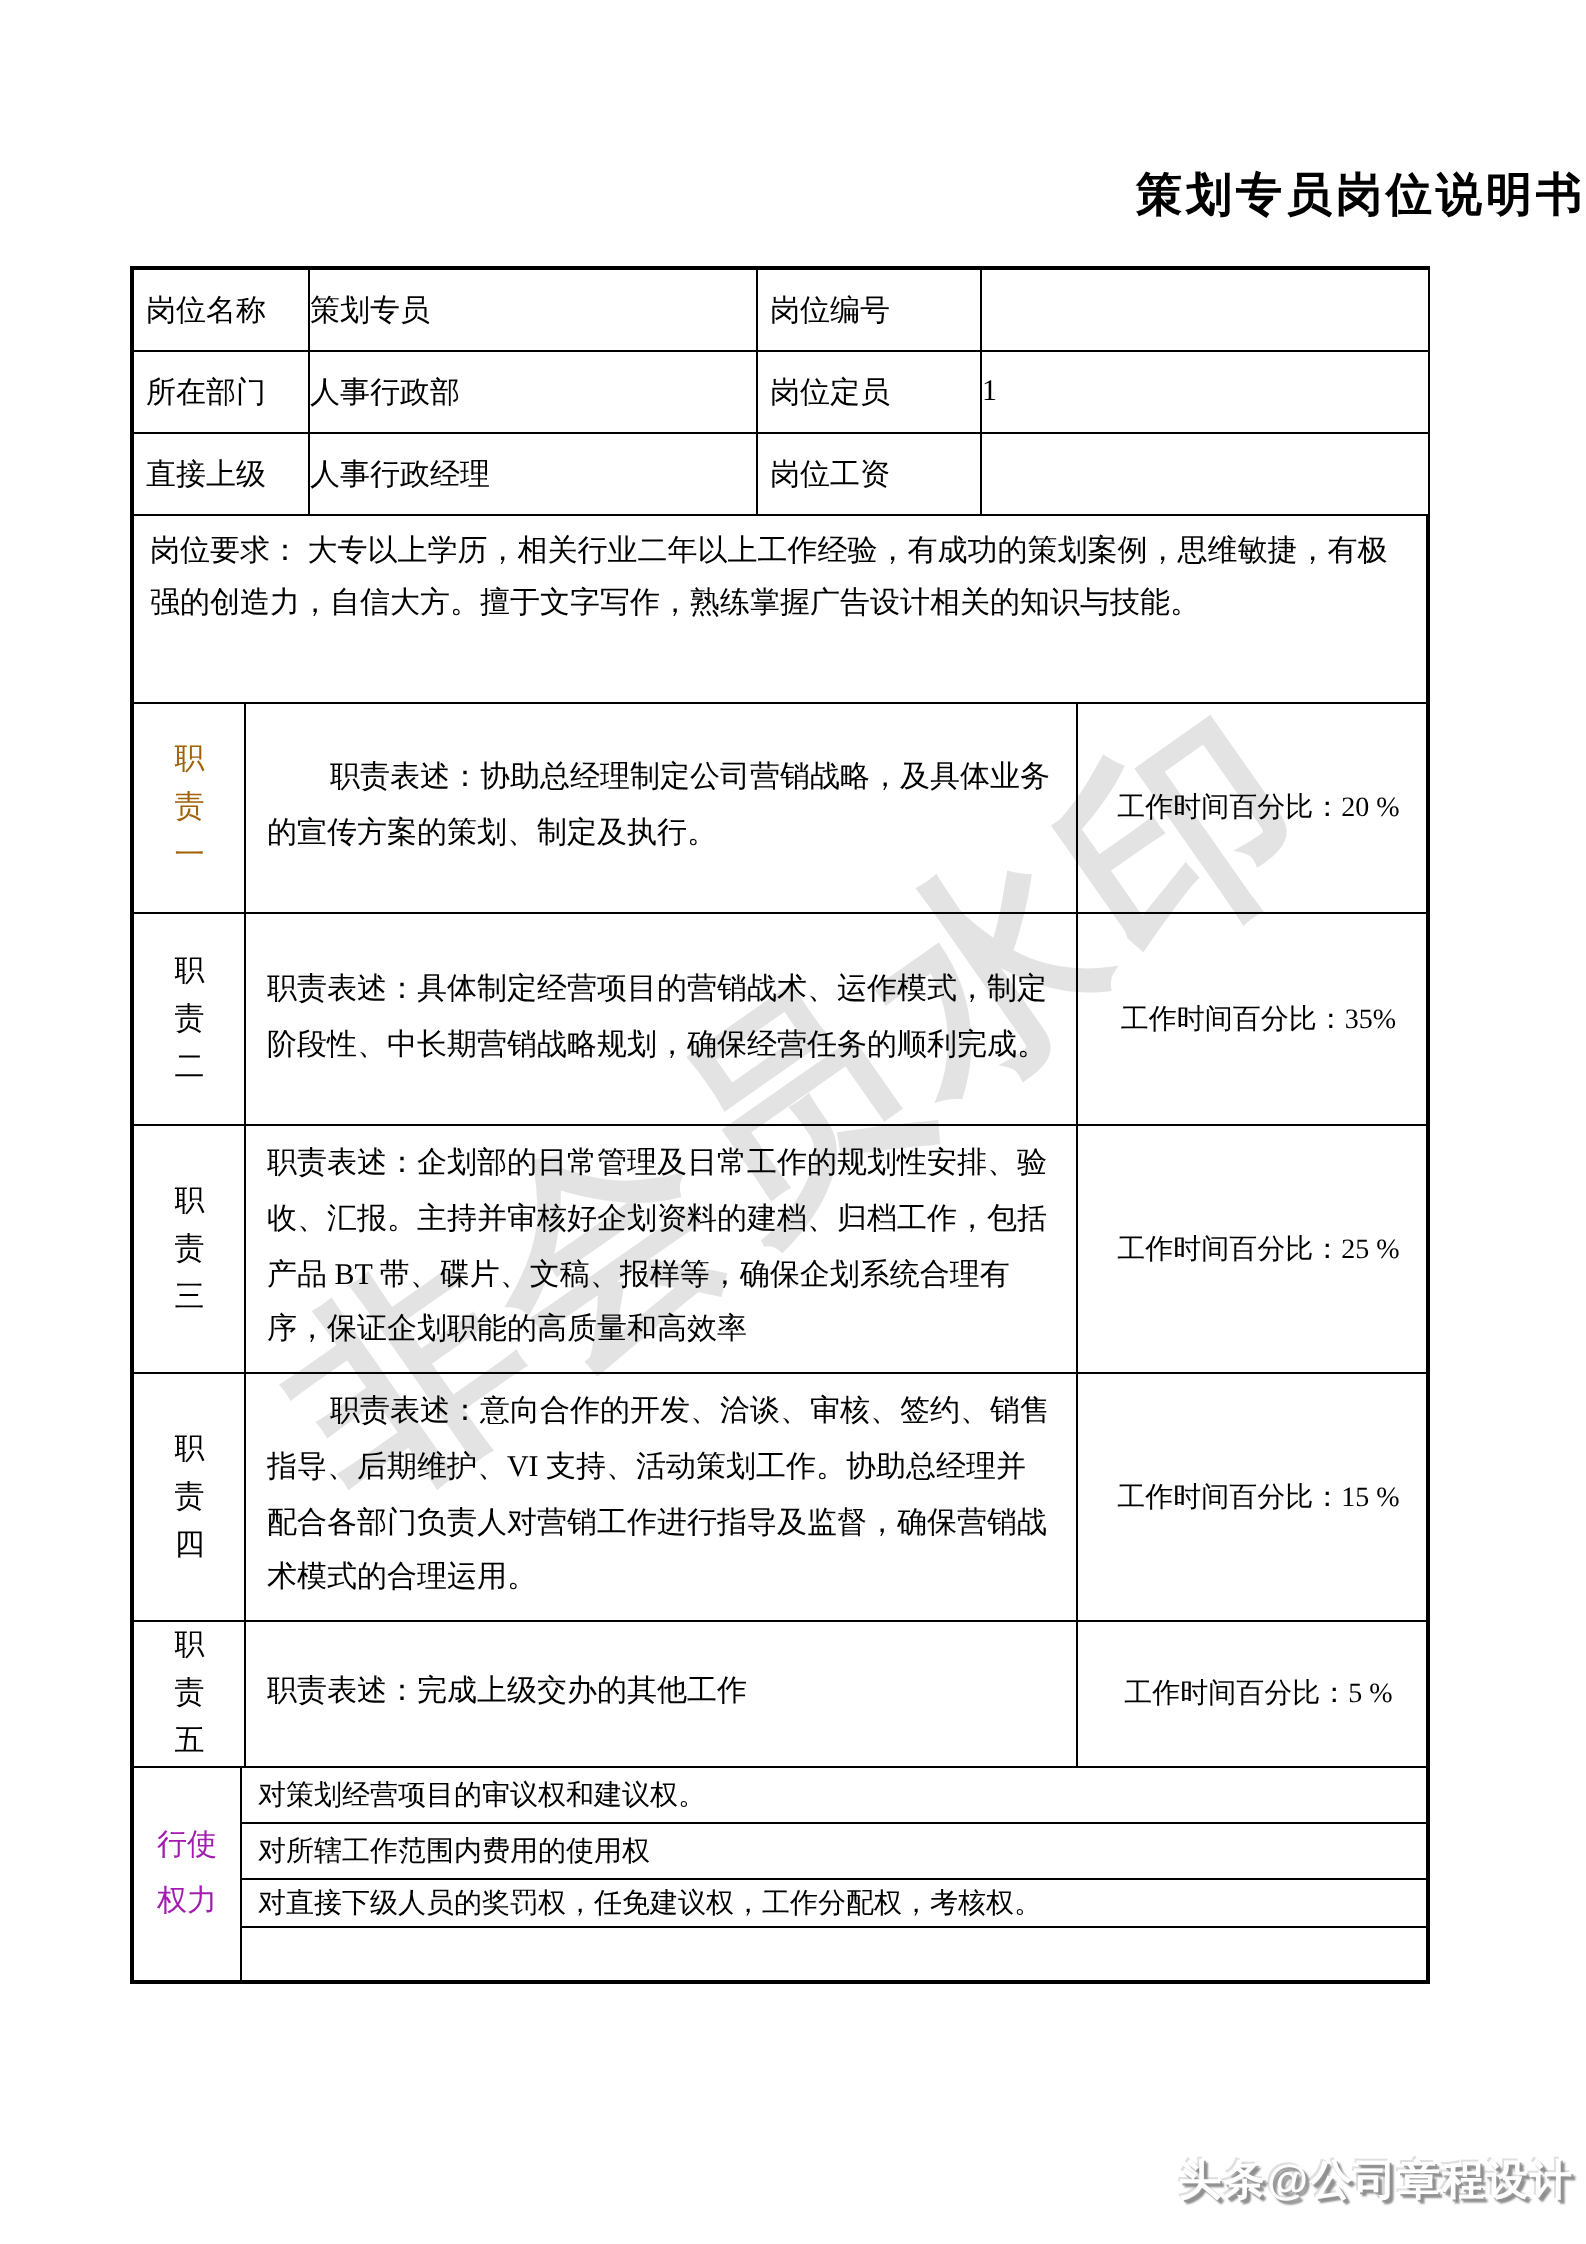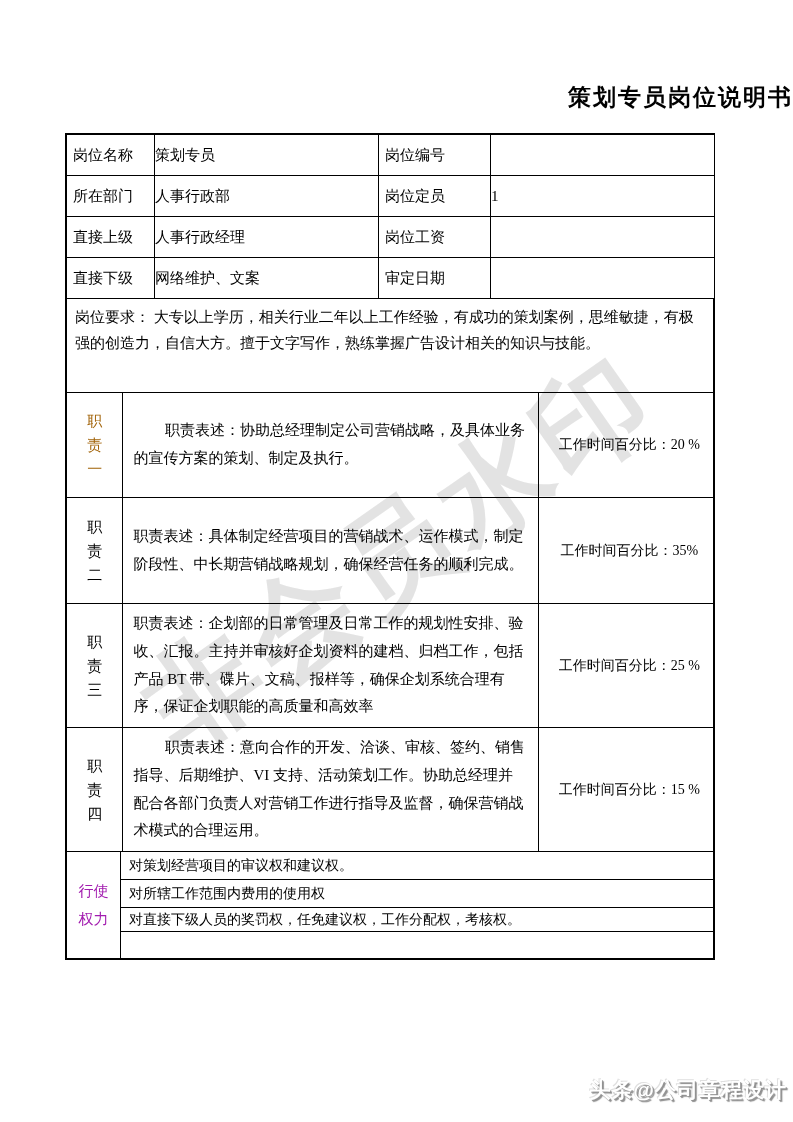--- a/index.html
+++ b/index.html
@@ -157,26 +157,20 @@
         <td class="val">人事行政部</td>
         <td class="lbl">岗位定员</td>
         <td class="val">1</td>
       </tr>
       <tr>
         <td class="lbl">直接上级</td>
         <td class="val">人事行政经理</td>
         <td class="lbl">岗位工资</td>
         <td class="val"></td>
       </tr>
-      <tr>
-        <td class="lbl">直接下级</td>
-        <td class="val">网络维护、文案</td>
-        <td class="lbl">审定日期</td>
-        <td class="val"></td>
-      </tr>
     </tbody>
       </table>
 
     <table class="t-req">
       <tbody>
           <tr>
         <td><span>岗位要求：</span> <span>大专以上学历，相关行业二年以上工作经验，有成功的策划案例，思维敏捷，有极强的创造力，自信大方。擅于文字写作，熟练掌握广告设计相关的知识与技能。</span></td>
       </tr>
     </tbody>
       </table>
@@ -197,20 +191,25 @@
       <tr class="r-d3">
         <td class="duty-label">职责三</td>
         <td class="duty-text">职责表述：企划部的日常管理及日常工作的规划性安排、验收、汇报。主持并审核好企划资料的建档、归档工作，包括产品 BT 带、碟片、文稿、报样等，确保企划系统合理有序，保证企划职能的高质量和高效率</td>
         <td class="duty-time">工作时间百分比：25 %</td>
       </tr>
       <tr class="r-d4">
         <td class="duty-label">职责四</td>
         <td class="duty-text indent">职责表述：意向合作的开发、洽谈、审核、签约、销售指导、后期维护、VI 支持、活动策划工作。协助总经理并配合各部门负责人对营销工作进行指导及监督，确保营销战术模式的合理运用。</td>
         <td class="duty-time">工作时间百分比：15 %</td>
       </tr>
+      <tr class="r-d5">
+        <td class="duty-label">职责五</td>
+        <td class="duty-text">职责表述：完成上级交办的其他工作</td>
+        <td class="duty-time">工作时间百分比：5 %</td>
+      </tr>
     </tbody>
       </table>
 
     <table class="t-auth">
       <tbody>
           <tr class="r-a1">
         <td class="auth-label" rowspan="4" style="width:54px">行使权力</td>
         <td class="auth-item">对策划经营项目的审议权和建议权。</td>
       </tr>
       <tr class="r-a2">

